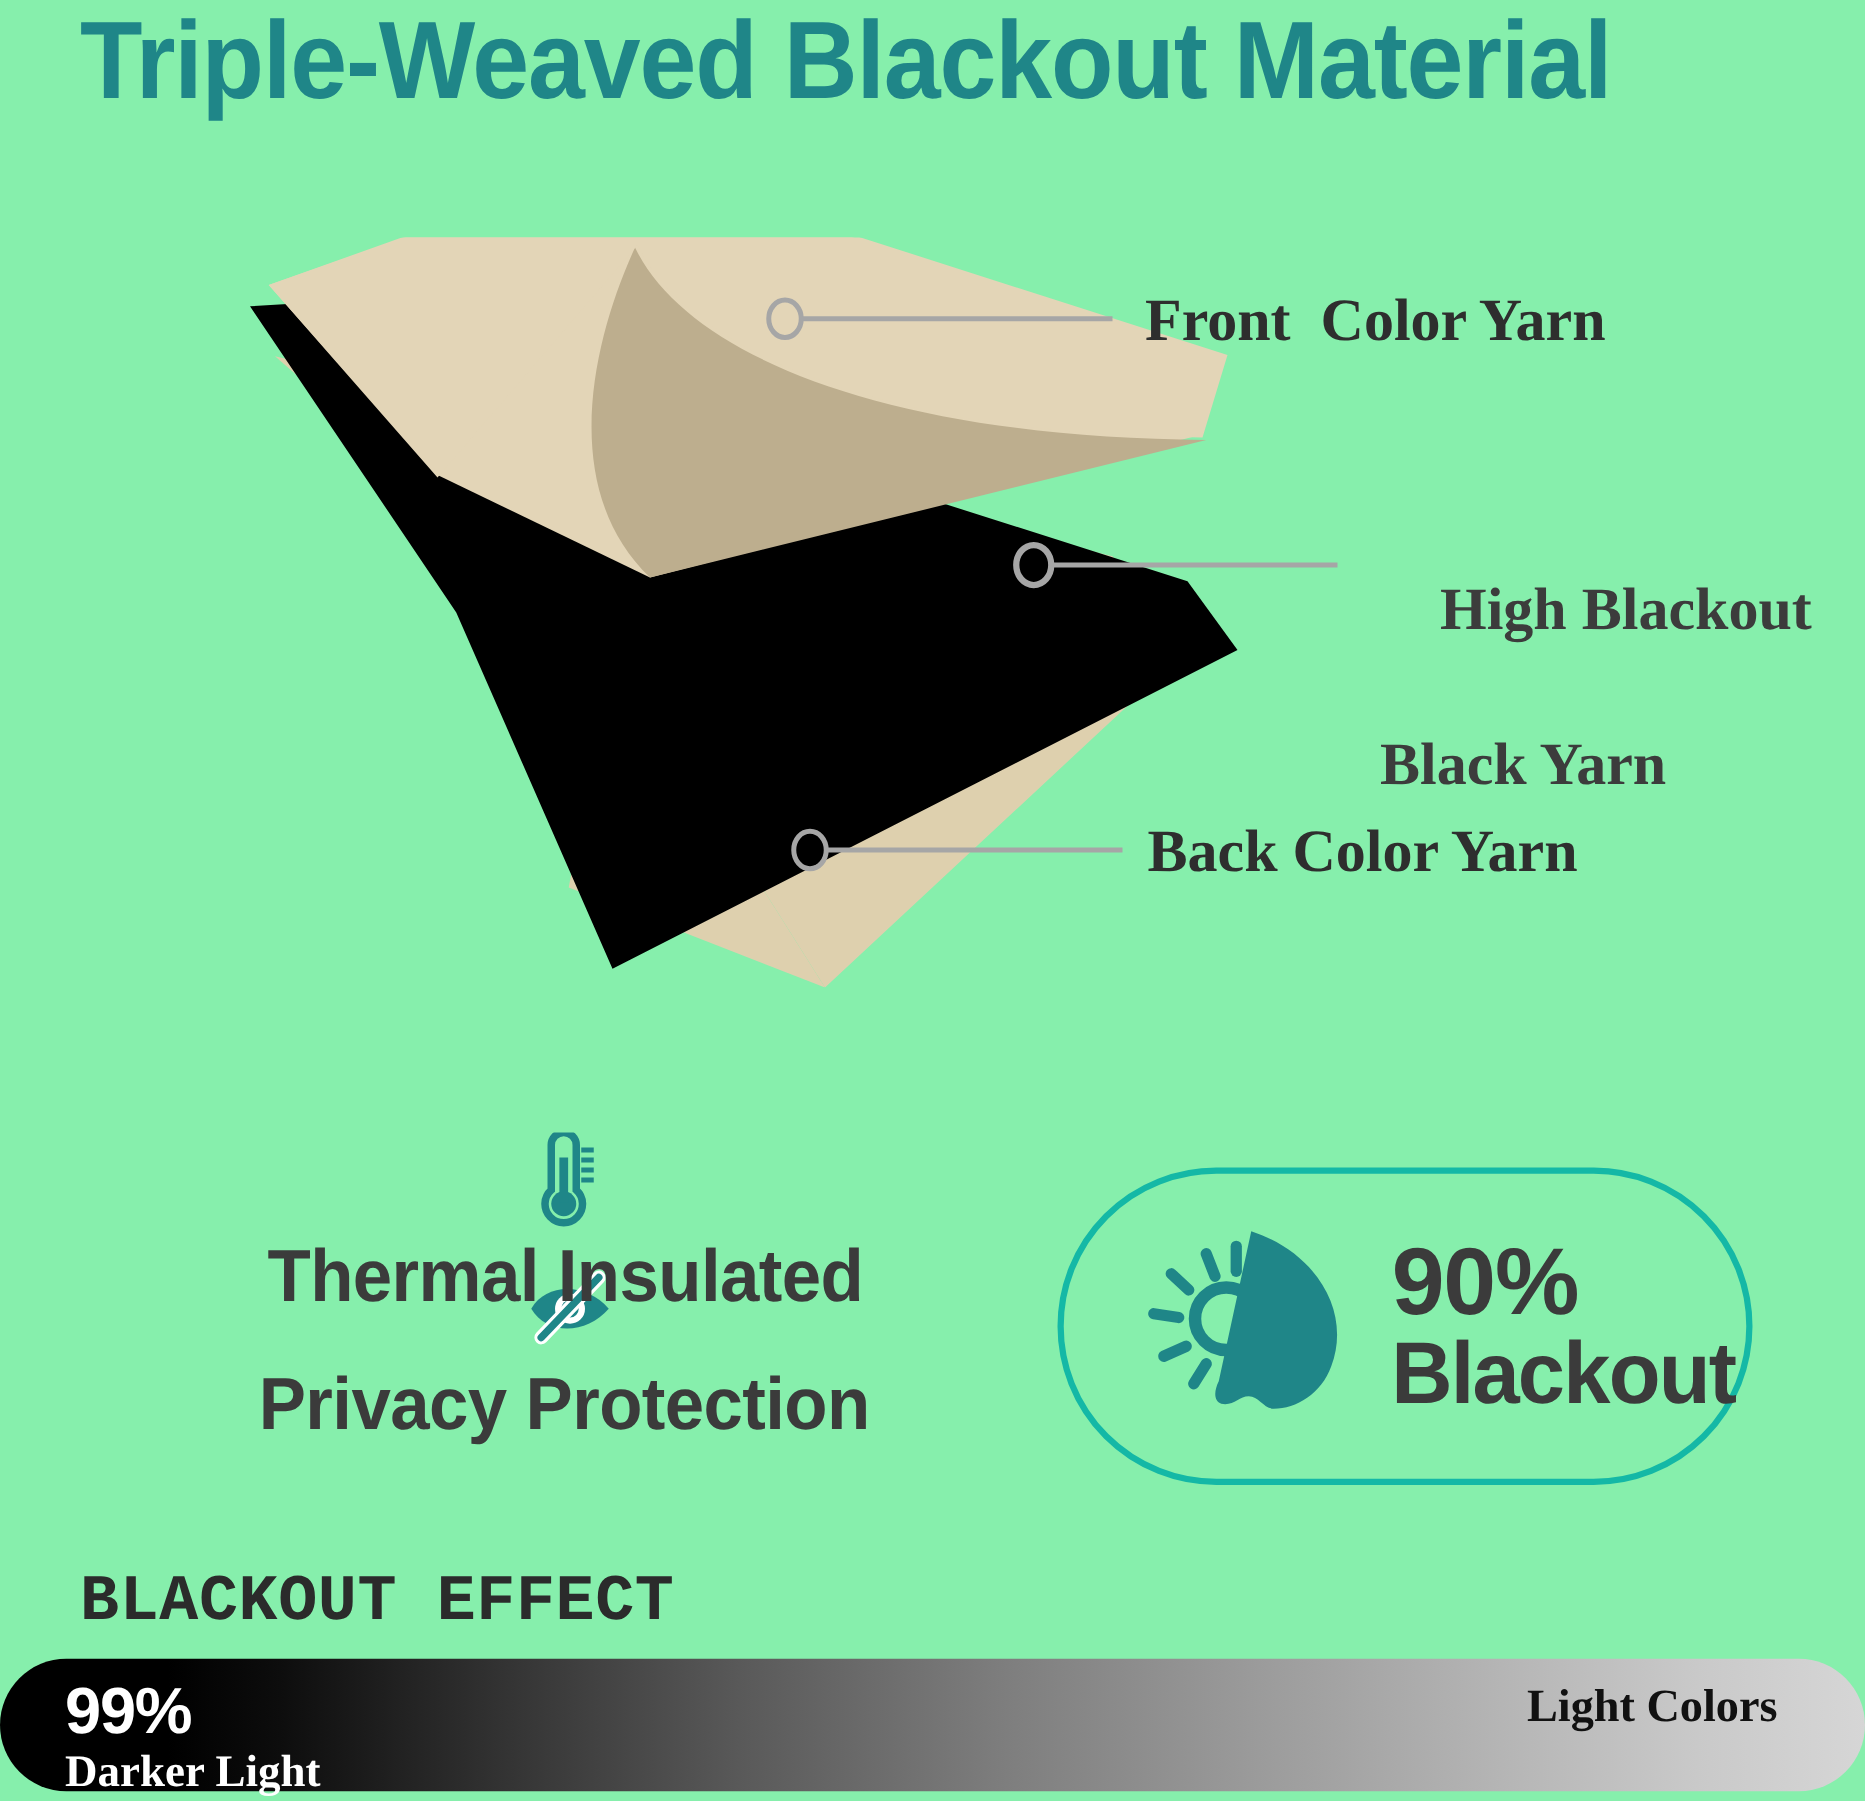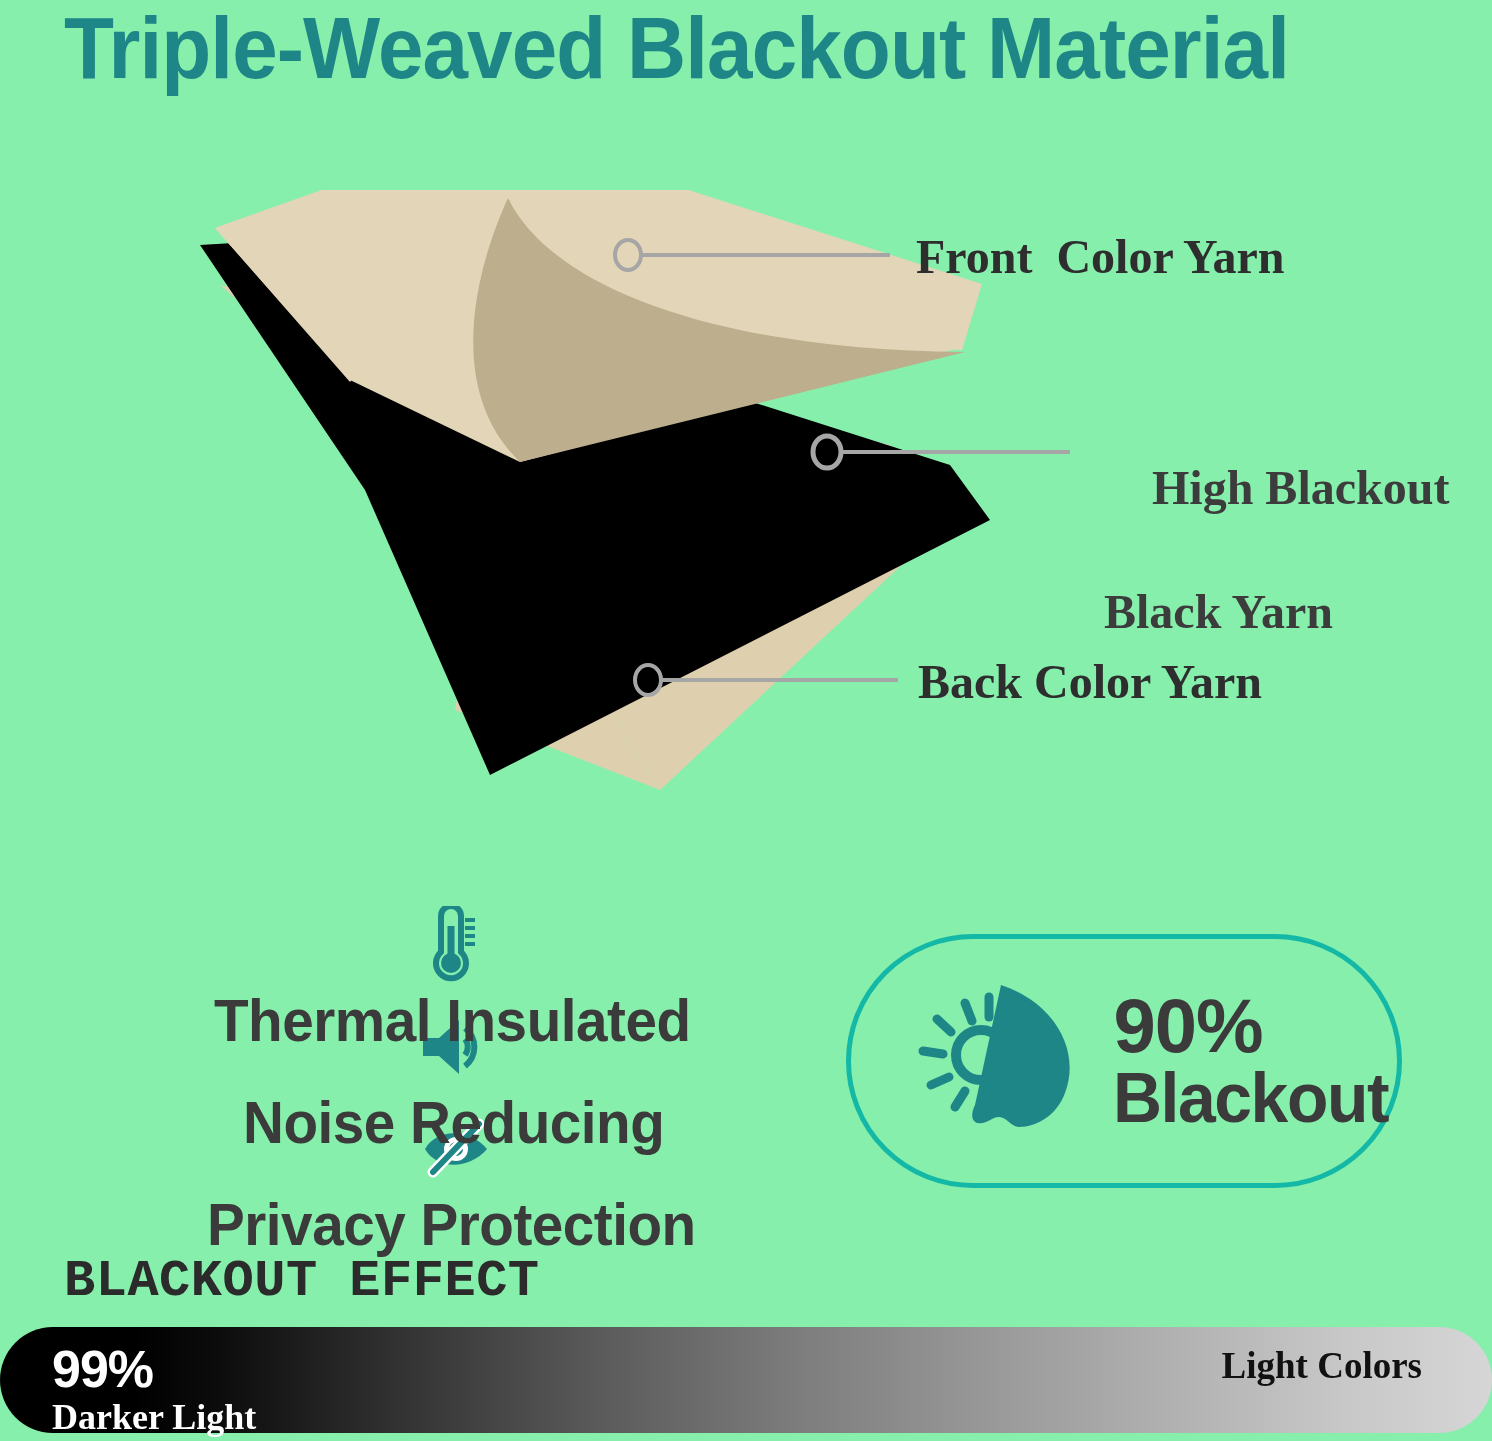--- a/index.html
+++ b/index.html
@@ -273,30 +273,20 @@
             <line x1="46" y1="14" x2="56" y2="14"></line>
             <line x1="46" y1="22" x2="56" y2="22"></line>
             <line x1="46" y1="30" x2="56" y2="30"></line>
             <line x1="46" y1="38" x2="56" y2="38"></line>
           </g>
         </svg>
       </span>
       <span class="feature-label">Thermal Insulated</span>
     </div>
 
-    <div class="feature-row">
-      <span class="feature-icon">
-        <svg width="72" height="66" viewBox="0 0 72 66" xmlns="http://www.w3.org/2000/svg">
-          <path d="M4 24 H20 L40 6 V60 L20 42 H4 Z" fill="#1f8688"></path>
-          <path d="M46 14 a24 24 0 0 1 0 38" fill="none" stroke="#1f8688" stroke-width="6"></path>
-          <path d="M46 25 a13 13 0 0 1 0 16" fill="none" stroke="#1f8688" stroke-width="6"></path>
-        </svg>
-      </span>
-      <span class="feature-label">Noise Reducing</span>
-    </div>
 
     <div class="feature-row">
       <span class="feature-icon">
         <svg width="80" height="62" viewBox="0 0 80 62" xmlns="http://www.w3.org/2000/svg">
           <path d="M6 31 C18 10 50 10 68 31 C50 52 18 52 6 31 Z" fill="#1f8688"></path>
           <circle cx="37" cy="31" r="12" fill="#ffffff"></circle>
           <circle cx="37" cy="31" r="7" fill="#1f8688"></circle>
           <line x1="14" y1="54" x2="60" y2="6" stroke="#ffffff" stroke-width="11" stroke-linecap="round"></line>
           <line x1="14" y1="54" x2="60" y2="6" stroke="#1f8688" stroke-width="6" stroke-linecap="round"></line>
         </svg>

